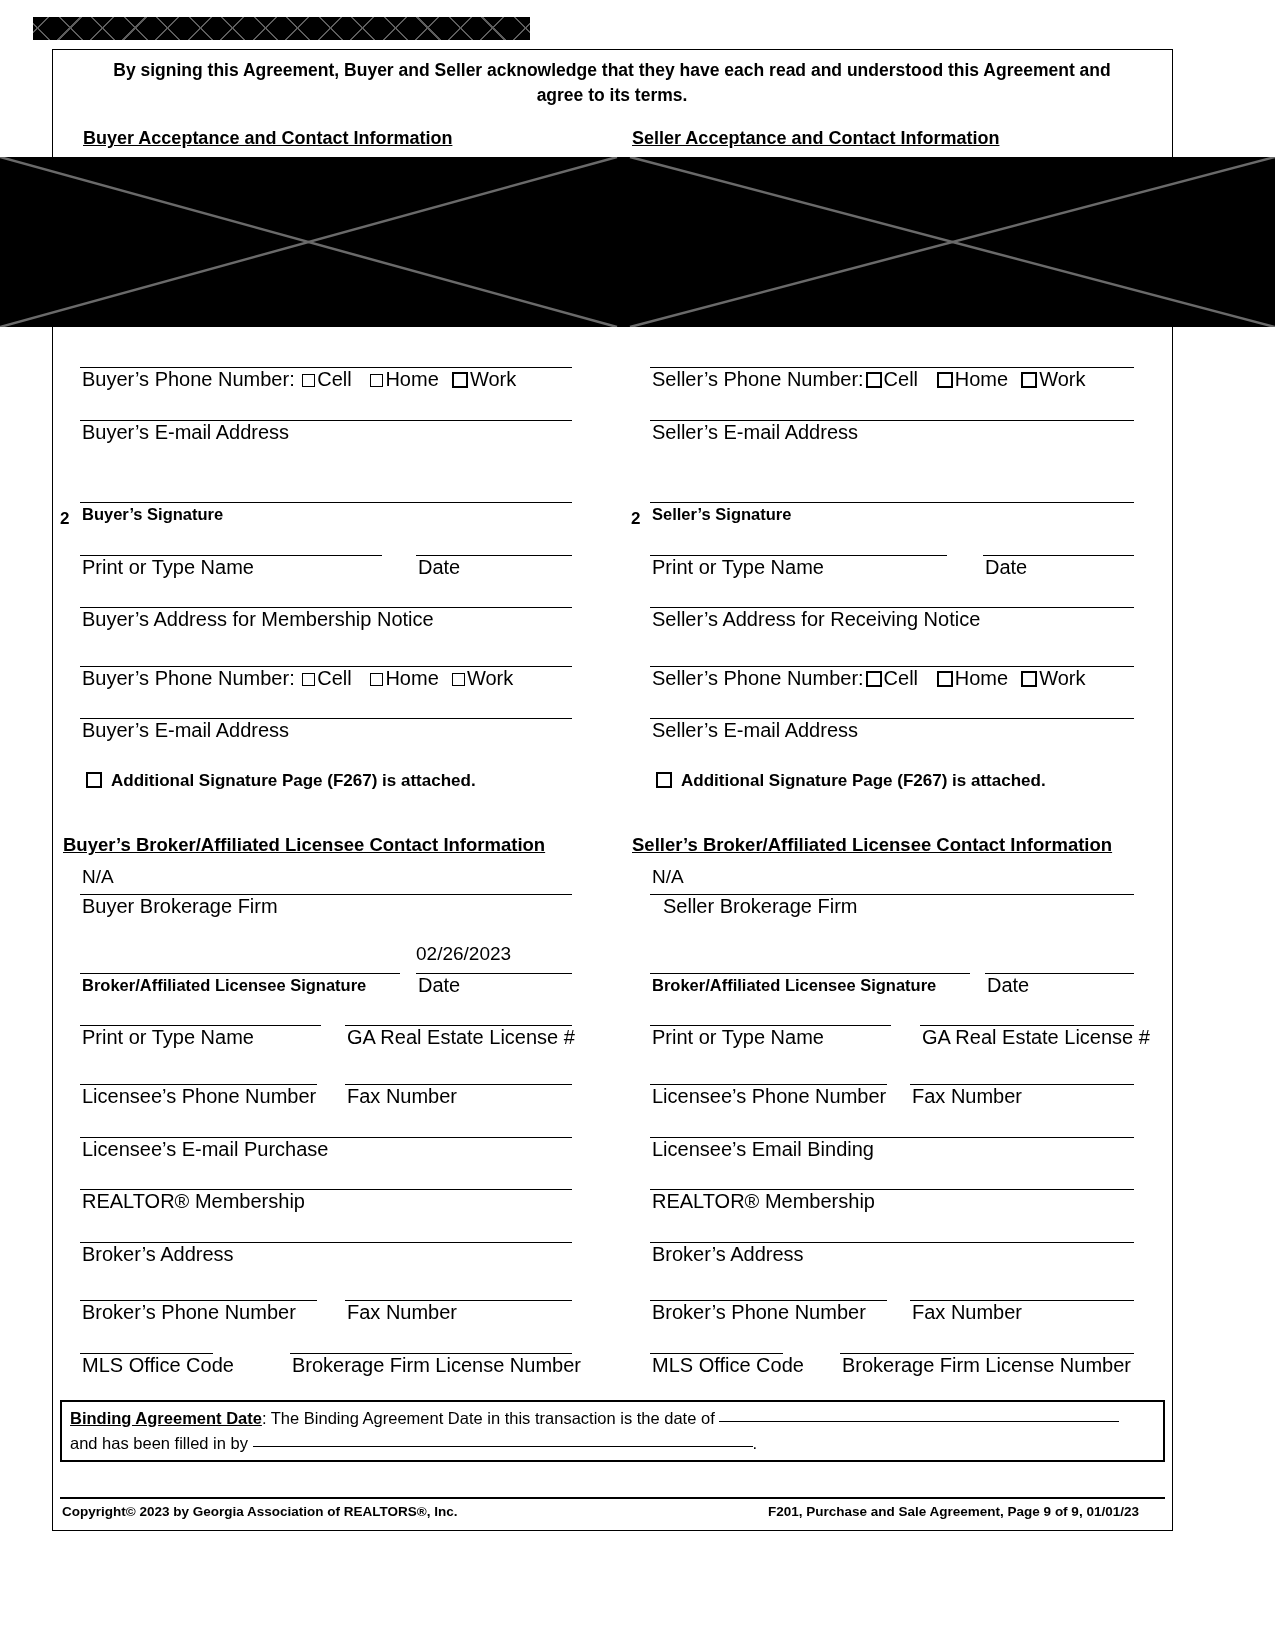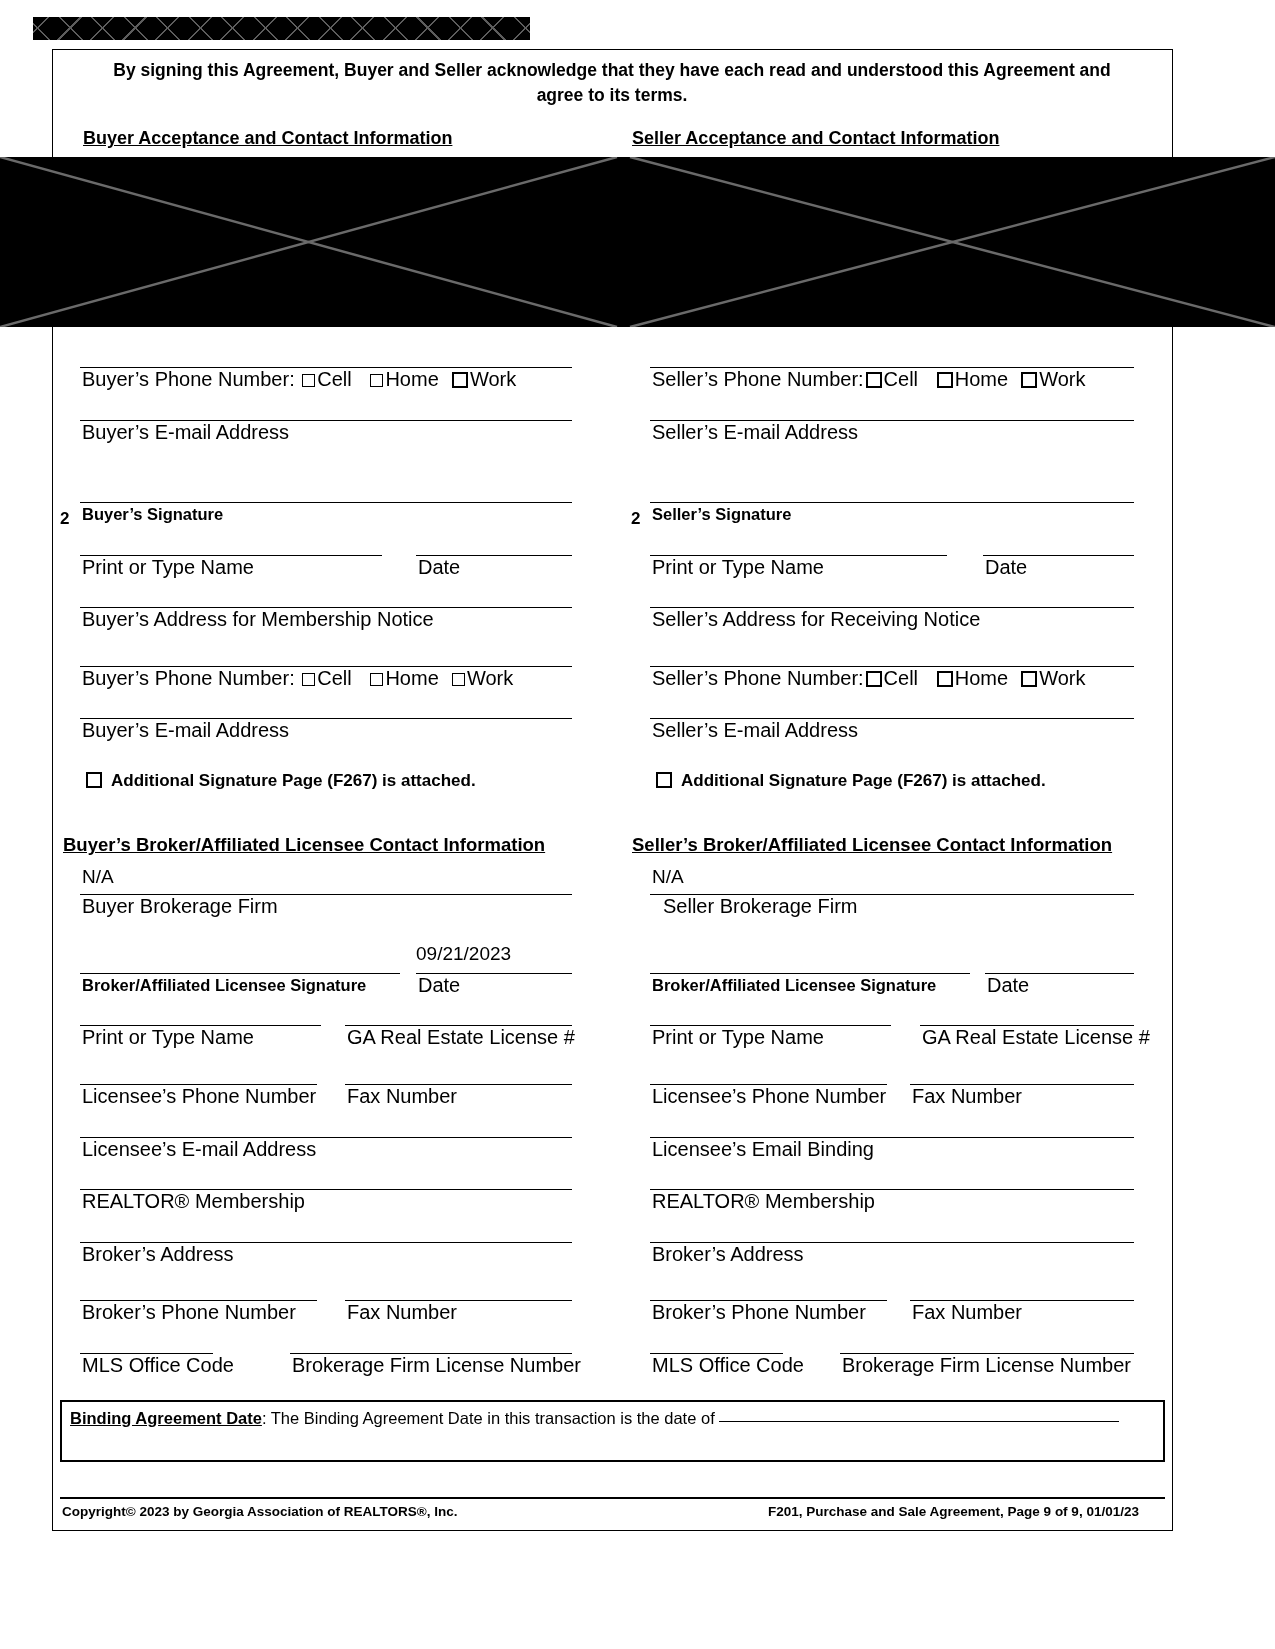--- a/index.html
+++ b/index.html
@@ -240,21 +240,21 @@
   <div class="val" style="left:2px;top:-3px;">N/A</div>
   <div class="rule" style="top:25px;width:492px;"></div>
   <div class="cap" style="top:27px;">Buyer Brokerage Firm</div>
 </div>
 
 <div class="fld" style="left:80px;top:973px;width:320px;">
   <div class="rule" style="width:320px;"></div>
   <div class="cap b">Broker/Affiliated Licensee Signature</div>
 </div>
 <div class="fld" style="left:416px;top:973px;width:156px;">
-  <div class="val" style="left:0px;top:-30px;">09/21/2023</div>
+  <div class="val" style="left:0px;top:-30px;">02/26/2023</div>
   <div class="rule" style="width:156px;"></div>
   <div class="cap">Date</div>
 </div>
 
 <div class="fld" style="left:80px;top:1025px;width:241px;">
   <div class="rule" style="width:241px;"></div>
   <div class="cap">Print or Type Name</div>
 </div>
 <div class="fld" style="left:345px;top:1025px;width:227px;">
   <div class="rule" style="width:227px;"></div>
@@ -265,21 +265,21 @@
   <div class="rule" style="width:237px;"></div>
   <div class="cap">Licensee’s Phone Number</div>
 </div>
 <div class="fld" style="left:345px;top:1084px;width:227px;">
   <div class="rule" style="width:227px;"></div>
   <div class="cap">Fax Number</div>
 </div>
 
 <div class="fld" style="left:80px;top:1137px;width:492px;">
   <div class="rule" style="width:492px;"></div>
-  <div class="cap">Licensee’s E-mail Address</div>
+  <div class="cap">Licensee’s E-mail Purchase</div>
 </div>
 
 <div class="fld" style="left:80px;top:1189px;width:492px;">
   <div class="rule" style="width:492px;"></div>
   <div class="cap">REALTOR® Membership</div>
 </div>
 
 <div class="fld" style="left:80px;top:1242px;width:492px;">
   <div class="rule" style="width:492px;"></div>
   <div class="cap">Broker’s Address</div>
@@ -368,17 +368,21 @@
 <div class="fld" style="left:840px;top:1353px;width:294px;">
   <div class="rule" style="width:294px;"></div>
   <div class="cap">Brokerage Firm License Number</div>
 </div>
 
 <div class="binding-box">
   <div class="binding-l1">
     <b>Binding Agreement Date</b><span>: The Binding Agreement Date in this transaction is the date of</span>
     <span class="uline" style="width:400px;"></span>
   </div>
+  <div class="binding-l2">
+    <span>and has been filled in by</span>
+    <span class="uline" style="width:500px;"></span><span>.</span>
+  </div>
 </div>
 
 <div class="foot-rule"></div>
 <div class="foot-left">Copyright© 2023 by Georgia Association of REALTORS®, Inc.</div>
 <div class="foot-right">F201, Purchase and Sale Agreement, Page 9 of 9, 01/01/23</div>
 
 </body></html>

